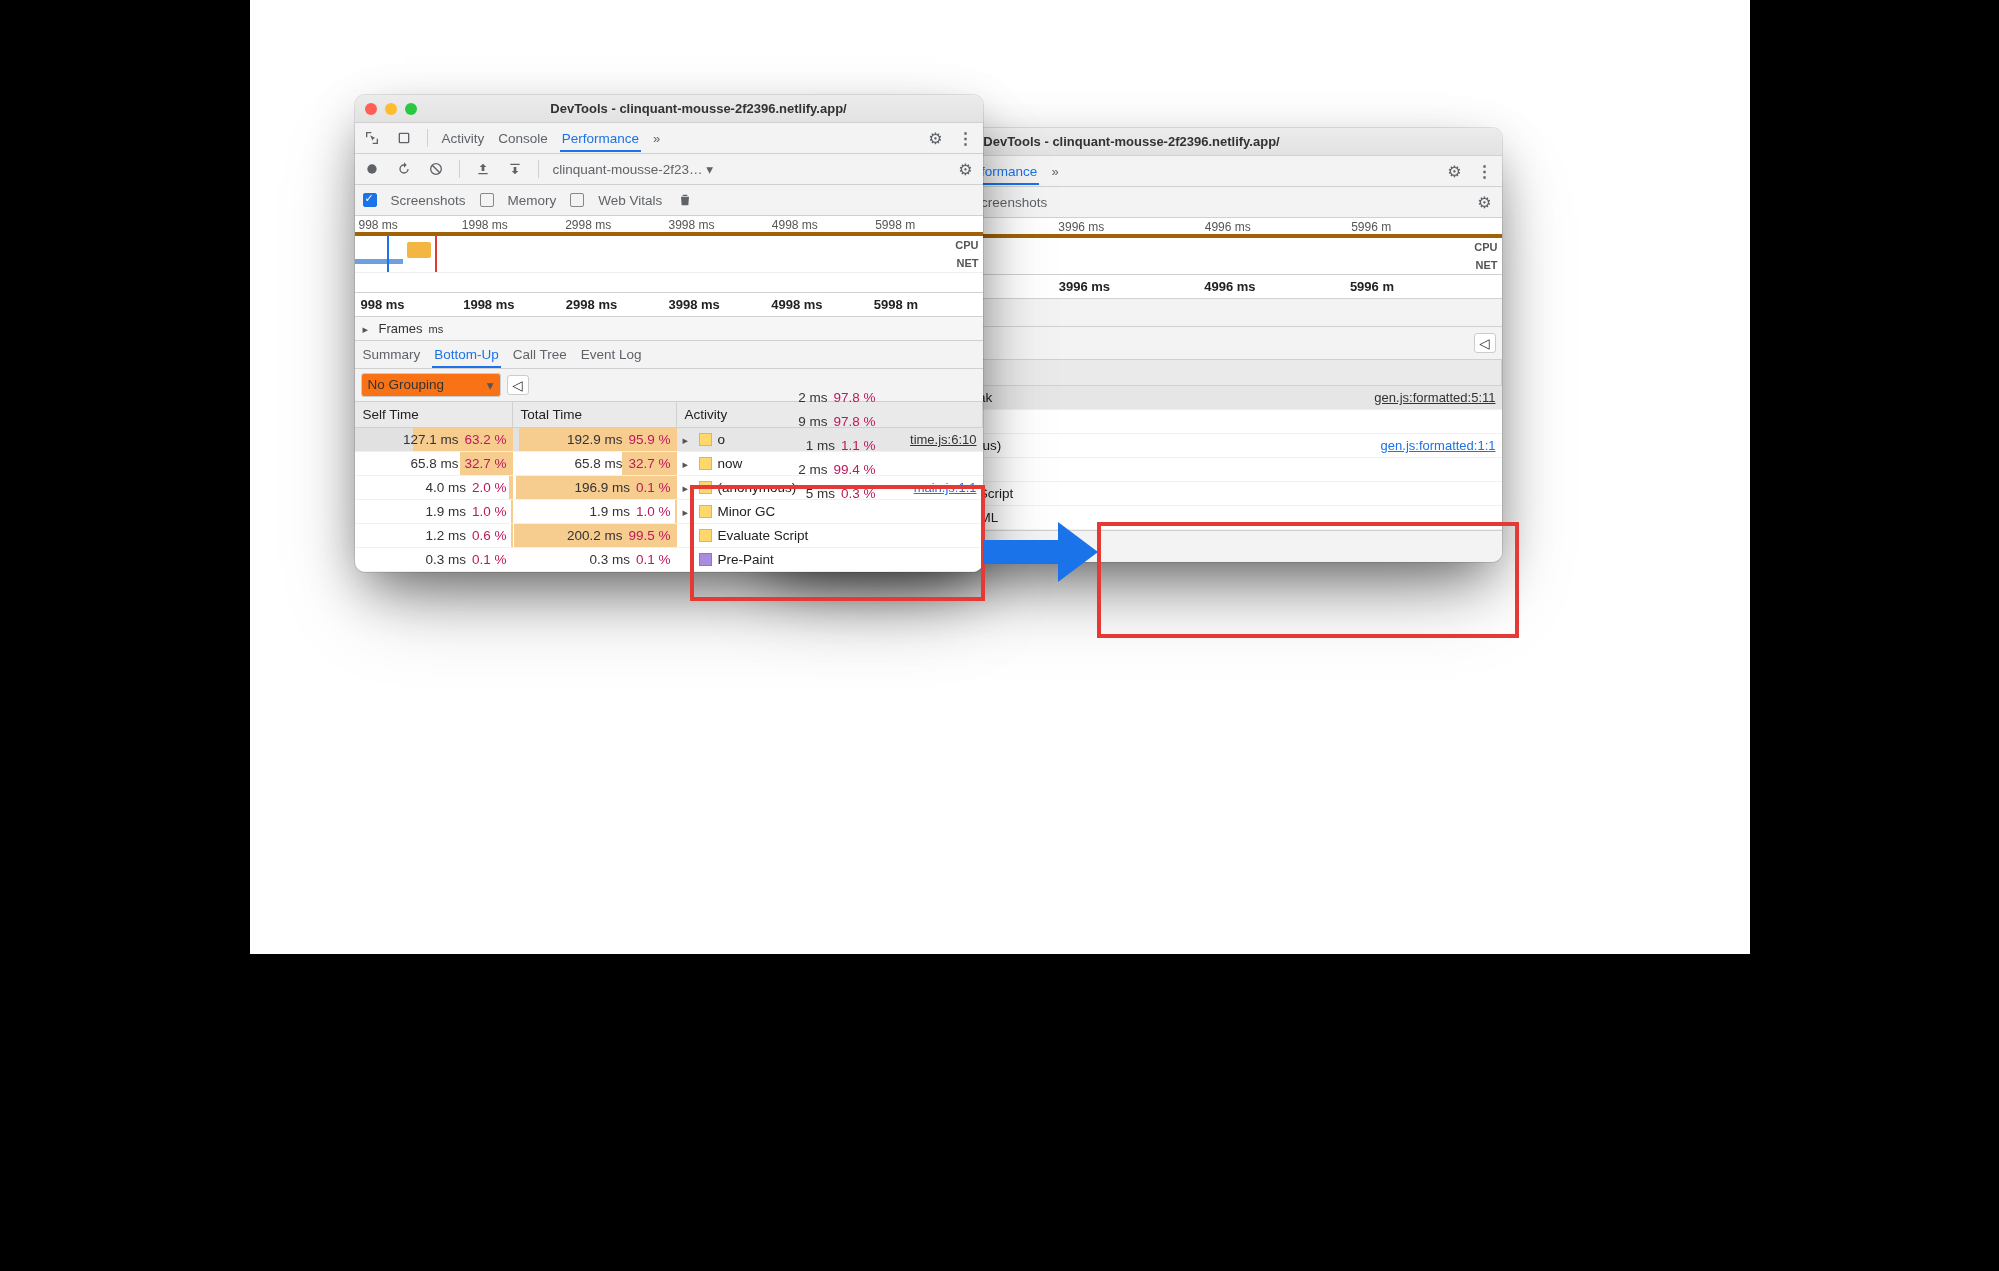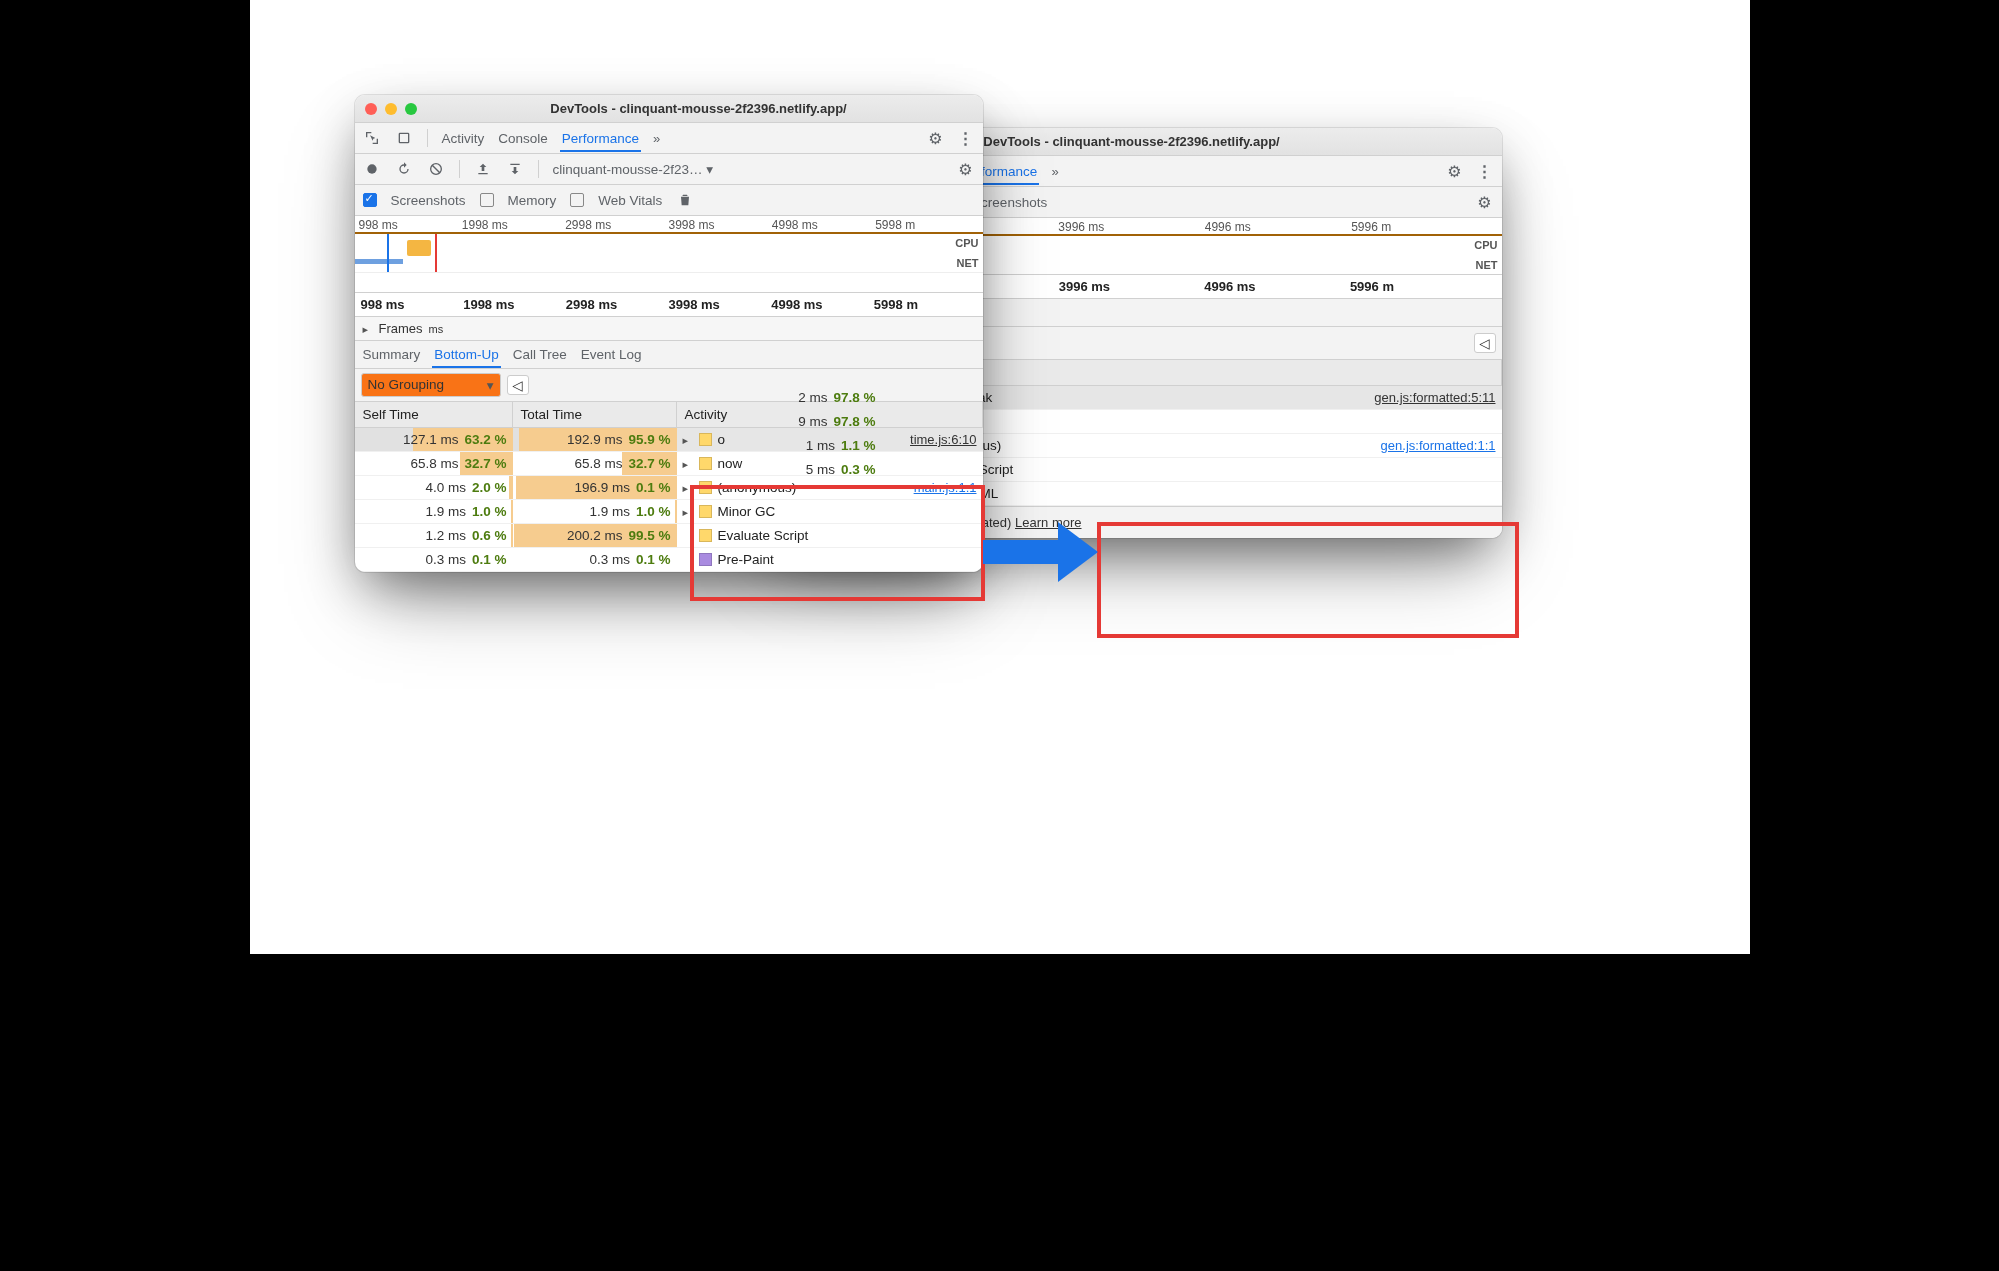--- a/index.html
+++ b/index.html
@@ -96,21 +96,21 @@
     background:#fff;
     border-bottom:1px solid var(--border);
   }
   .ticks, .ticks2 {
     display:flex;
     font-size:12px;
     color:#555;
     padding: 2px 4px 0;
   }
   .ticks span, .ticks2 span { flex:1; }
-  .overview .lanes { height: 40px; position:relative; border-top:2px solid #a16207; }
+  .overview .lanes { height: 40px; position:relative; border-top:4px solid #a16207; }
   .overview .lane-label { position:absolute; right:4px; font-size:11px; color:#555; font-weight:600; }
   .overview .cpu { top:3px; }
   .overview .net { bottom:3px; }
   .overview .bar-net { position:absolute; bottom:8px; height:5px; background:#6ea0e0; }
   .overview .blob { position:absolute; top:6px; height:16px; background:#f4b642; border-radius:2px; }
   .overview .marker-red { position:absolute; top:0; bottom:0; width:2px; background:#e53935; }
   .overview .marker-blue{ position:absolute; top:0; bottom:0; width:2px; background:#1a73e8; }
   .ruler { display:flex; background:#fff; border-bottom:1px solid var(--border); font-size:13px; padding:4px 6px; font-weight:600; color:#222;}
   .ruler span { flex:1; }
   .frames { display:flex; align-items:center; gap:6px; padding:4px 8px; border-bottom:1px solid var(--border); background:#f6f6f6; font-size:13px; }
@@ -135,21 +135,21 @@
   .rows .row:first-child .total-col { background:#e1e1e1; }
 
   
   .self-col, .total-col { position:relative; text-align:right; padding-right:6px;}
   .self-col { width:158px;} .total-col{ width:164px;}
   .self-col .bar, .total-col .bar {
     position:absolute; right:0; top:0; bottom:0; background:var(--orange-bar);
     z-index:0;
   }
   .self-col .txt, .total-col .txt { position:relative; z-index:1; white-space:nowrap; }
-  .pct { color:#4d7c0f; margin-left:6px;font-weight:bold; }
+  .pct { color:#be185d; margin-left:6px; }
 
   .act-col { flex:1; display:flex; align-items:center; gap:6px; padding-left:6px !important; }
   .disclose { width:10px; color:#555; }
   .disclose::before { content:"▸"; font-size:11px; }
   .swatch { width:13px; height:13px; display:inline-block; border:1px solid rgba(0,0,0,.15); }
   .yellow-fn { background:#ffd86b; }
   .purple-fn { background:#a98be0; }
   .blue-fn   { background:#6ea0e0; }
   .act-name { flex:0 0 auto; color:#222; }
   .src-link { margin-left:auto; text-decoration:underline; color:#333; font-size:13px; }
@@ -278,20 +278,28 @@
         <div class="row">
           <div class="total-col" style="width:120px;"><div class="bar" style="width:1%"></div><span class="txt">1 ms<span class="pct">1.1 %</span></span></div>
           <div class="act-col">
             <span class="disclose"></span>
             <span class="swatch yellow-fn"></span>
             <span class="act-name">(anonymous)</span>
             <span class="src-link blue">gen.js:formatted:1:1</span>
           </div>
         </div>
         <div class="row">
+          <div class="total-col" style="width:120px;"><div class="bar" style="width:99%"></div><span class="txt">2 ms<span class="pct">99.4 %</span></span></div>
+          <div class="act-col">
+            <span class="disclose"></span>
+            <span class="swatch yellow-fn"></span>
+            <span class="act-name">Minor GC</span>
+          </div>
+        </div>
+        <div class="row">
           <div class="total-col" style="width:120px;"><div class="bar" style="width:0%"></div><span class="txt">5 ms<span class="pct">0.3 %</span></span></div>
           <div class="act-col">
             <span style="width:10px;"></span>
             <span class="swatch yellow-fn"></span>
             <span class="act-name">Evaluate Script</span>
           </div>
         </div>
         <div class="row">
           <div class="total-col" style="width:120px;"><div class="bar" style="width:0%"></div><span class="txt"><span class="pct"></span></span></div>
           <div class="act-col">

